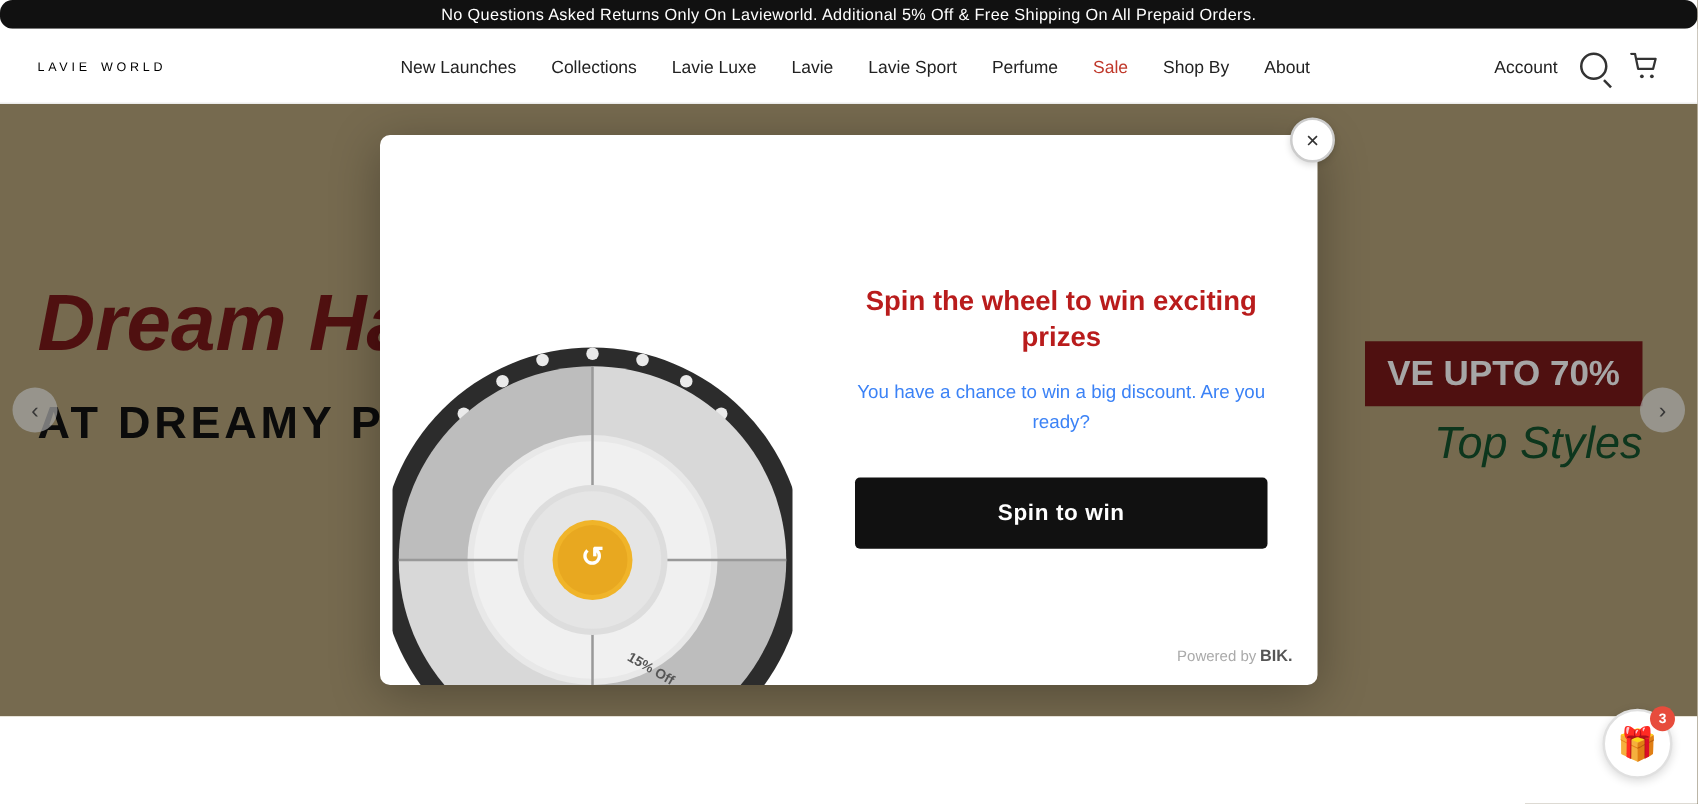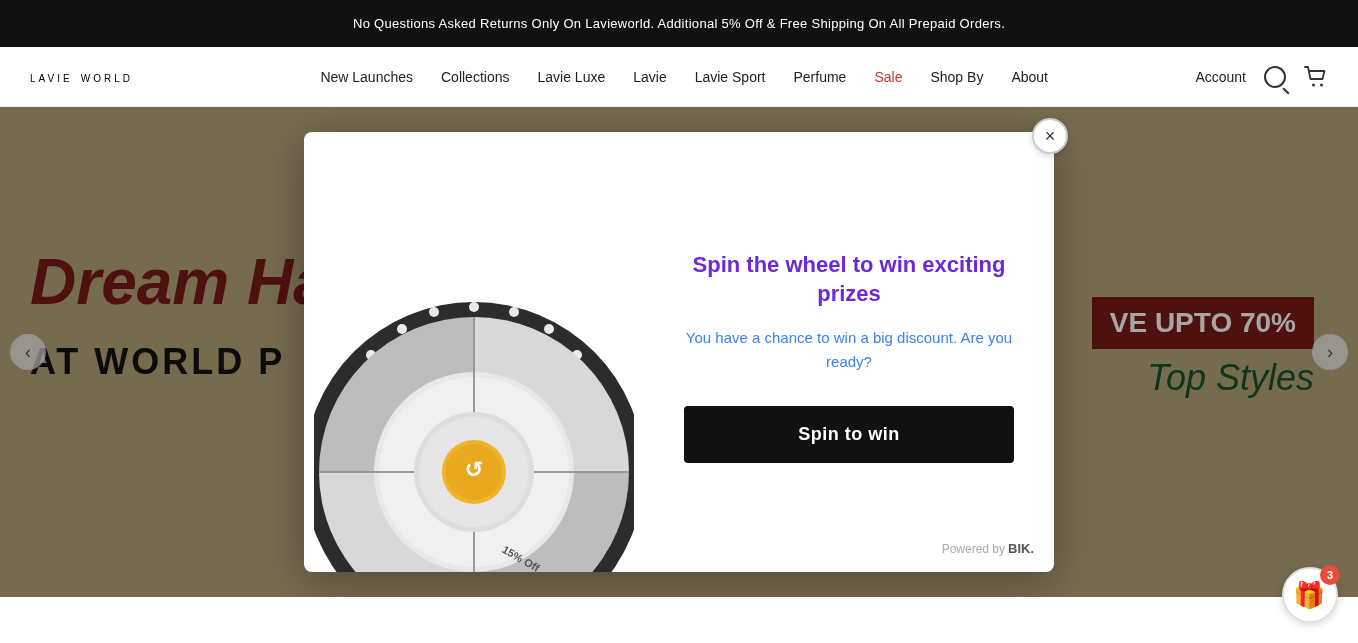--- a/index.html
+++ b/index.html
@@ -3,23 +3,24 @@
   <meta charset="utf-8">
   <style>
     * { margin: 0; padding: 0; box-sizing: border-box; }
     body { font-family: Arial, sans-serif; width: 1358px; height: 643px; overflow: hidden; position: relative; }
 
     
     .announcement-bar {
       background: #111;
       color: #fff;
       text-align: center;
-      padding: 16px 0;
+      padding: 4px 0;
       font-size: 13px;
       letter-spacing: 0.3px;
+      border-radius: 10px;
     }
 
     
     .header {
       display: flex;
       align-items: center;
       padding: 0 30px;
       height: 60px;
       background: #fff;
       border-bottom: 1px solid #eee;
@@ -190,21 +191,21 @@
       display: flex;
       flex-direction: column;
       align-items: center;
       justify-content: center;
       padding: 40px 40px 30px 40px;
       position: relative;
     }
     .modal-title {
       font-size: 22px;
       font-weight: bold;
-      color: #6d28d9;
+      color: #b91c1c;
       text-align: center;
       margin-bottom: 18px;
       line-height: 1.3;
     }
     .modal-subtitle {
       font-size: 15px;
       color: #3b82f6;
       text-align: center;
       margin-bottom: 32px;
       line-height: 1.6;
@@ -316,21 +317,21 @@
     <svg width="24" height="22" viewBox="0 0 24 22">
       <path d="M1 1h3l2.5 12h12l2-8H6" stroke="#333" stroke-width="1.8" fill="none" stroke-linecap="round" stroke-linejoin="round"></path>
       <circle cx="9.5" cy="19" r="1.5" fill="#333"></circle>
       <circle cx="17.5" cy="19" r="1.5" fill="#333"></circle>
     </svg>
   </div>
 </header>
 
 <div class="hero">
   <div class="hero-text-left">
-    <h1>Dream Ha<br><span style="font-size:36px;font-style:normal;color:#111;letter-spacing:3px;font-weight:bold;">AT WORLD P</span></h1>
+    <h1>Dream Ha<br><span style="font-size:36px;font-style:normal;color:#111;letter-spacing:3px;font-weight:bold;">AT DREAMY P</span></h1>
   </div>
   <div class="hero-text-right">
     <div class="promo">VE UPTO 70%</div>
     <div class="subtitle">Top Styles</div>
   </div>
 
   <button class="arrow left">‹</button>
   <button class="arrow right">›</button>
 
   <div class="overlay"></div>

